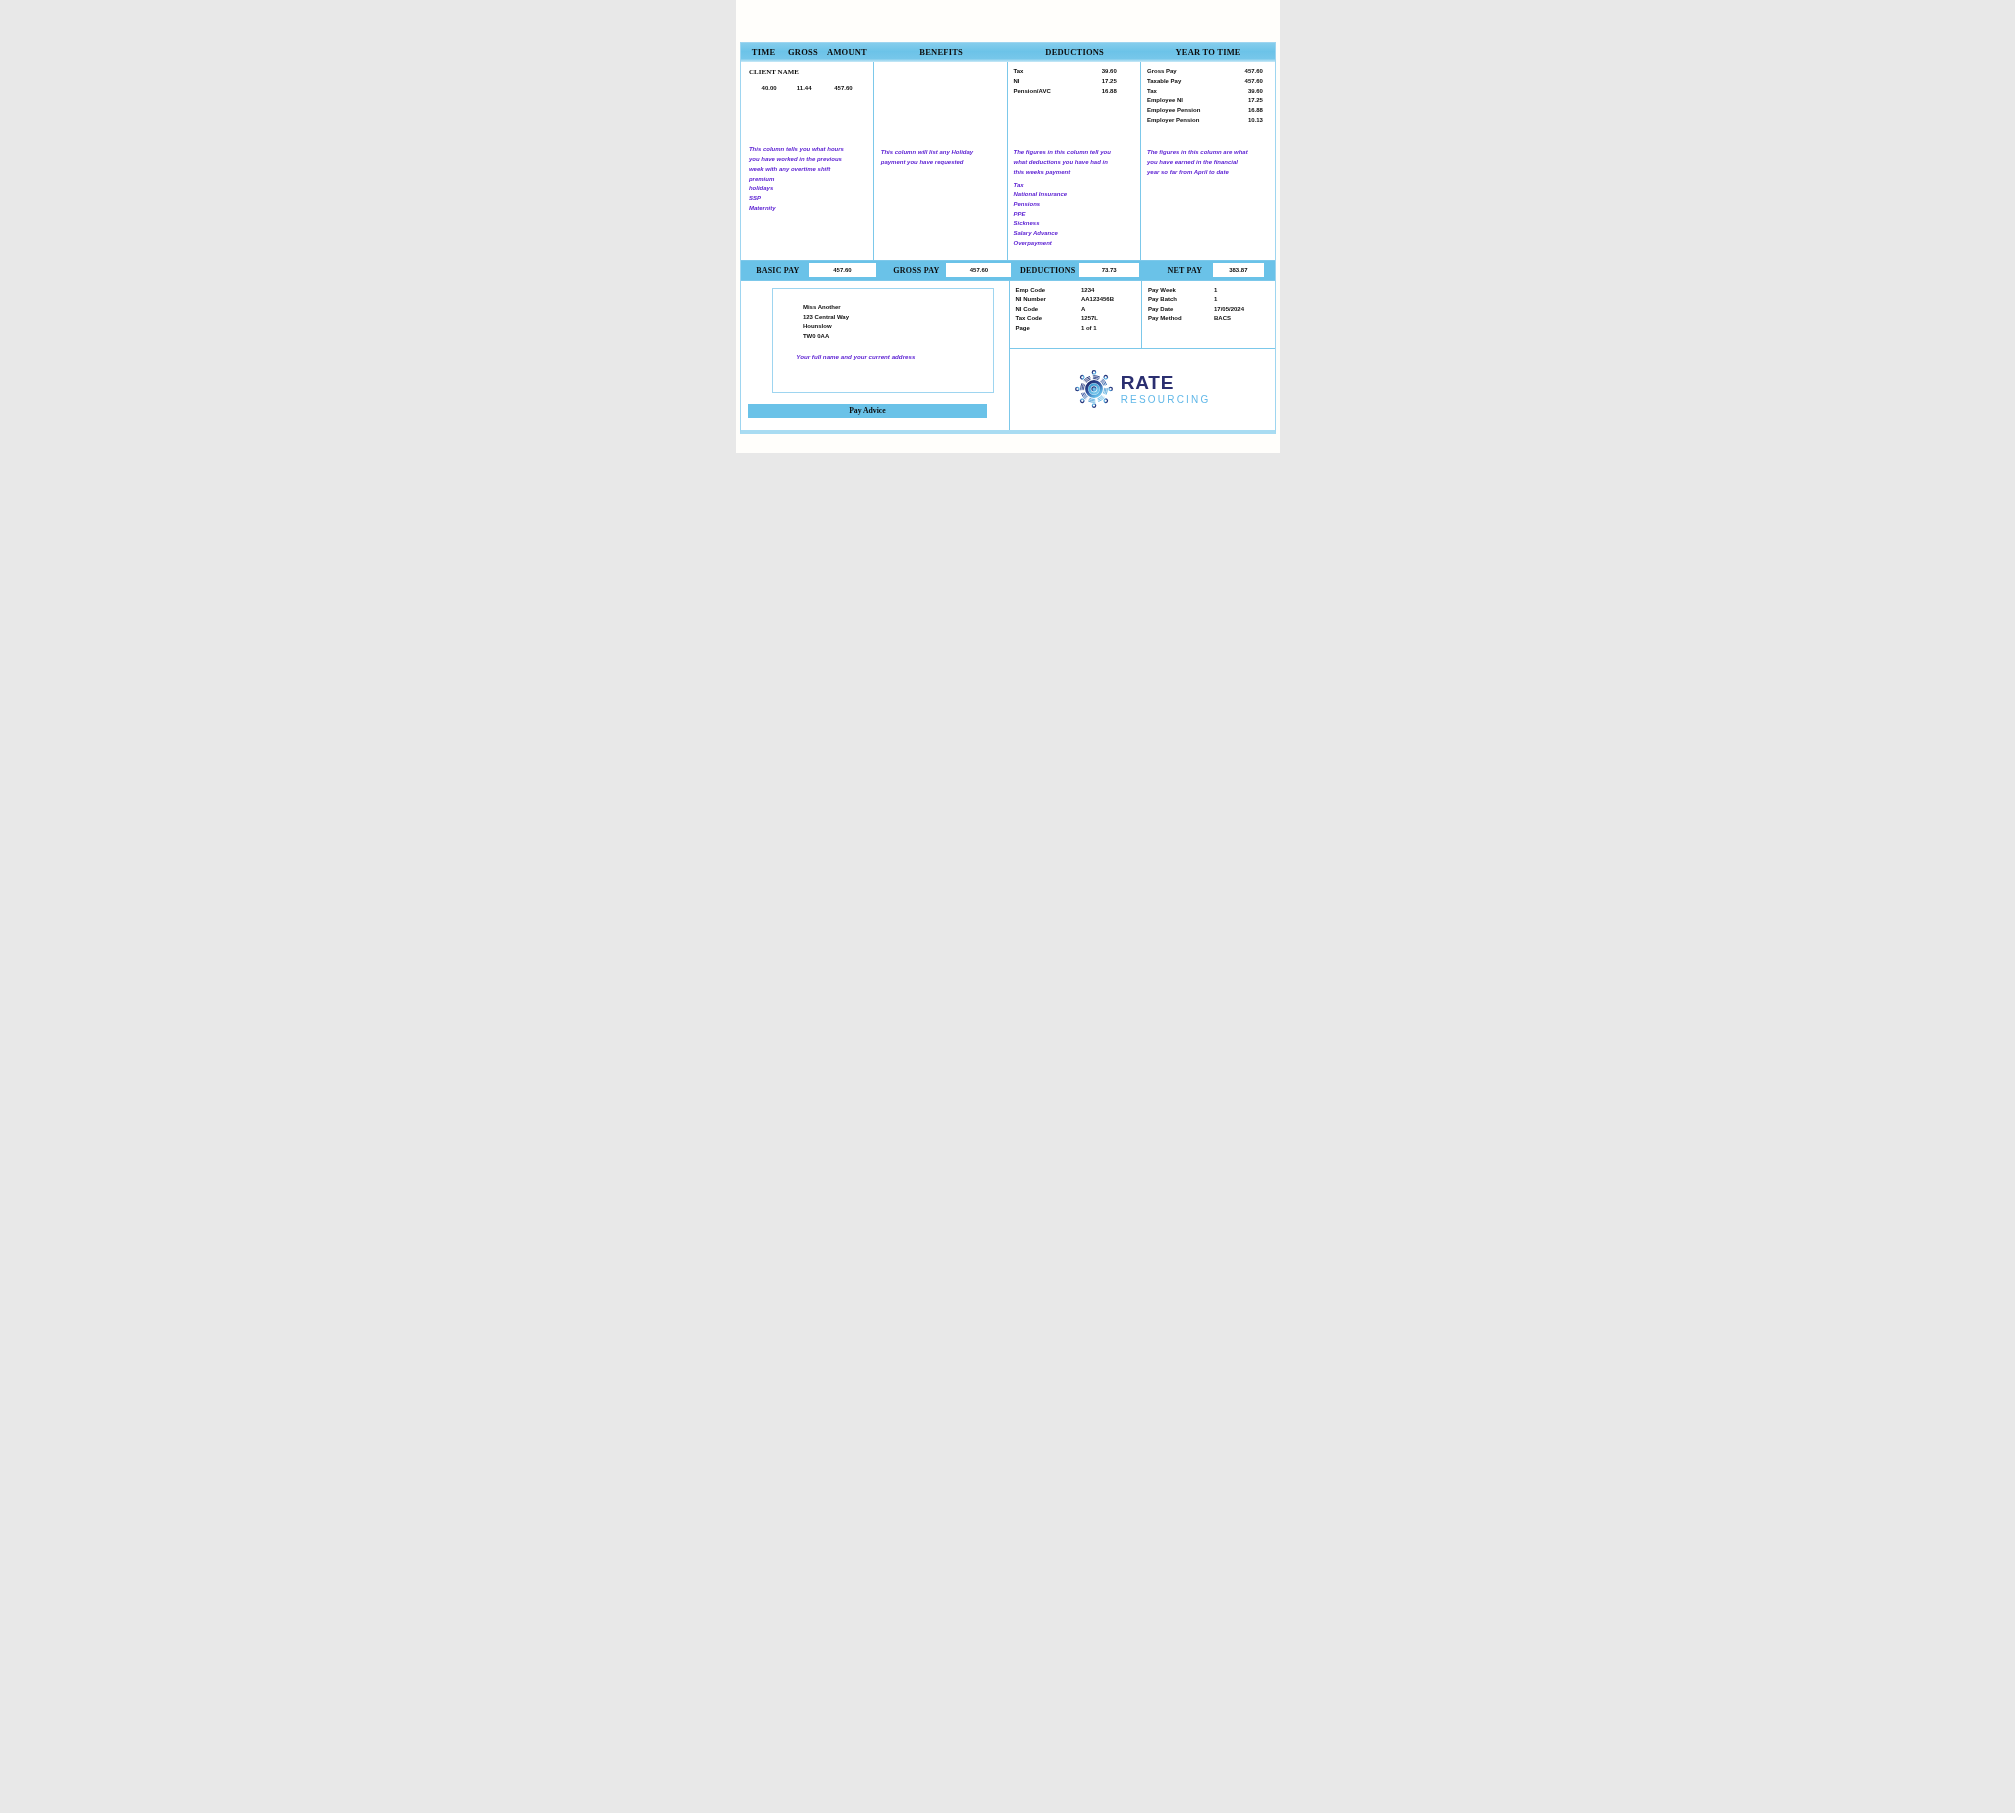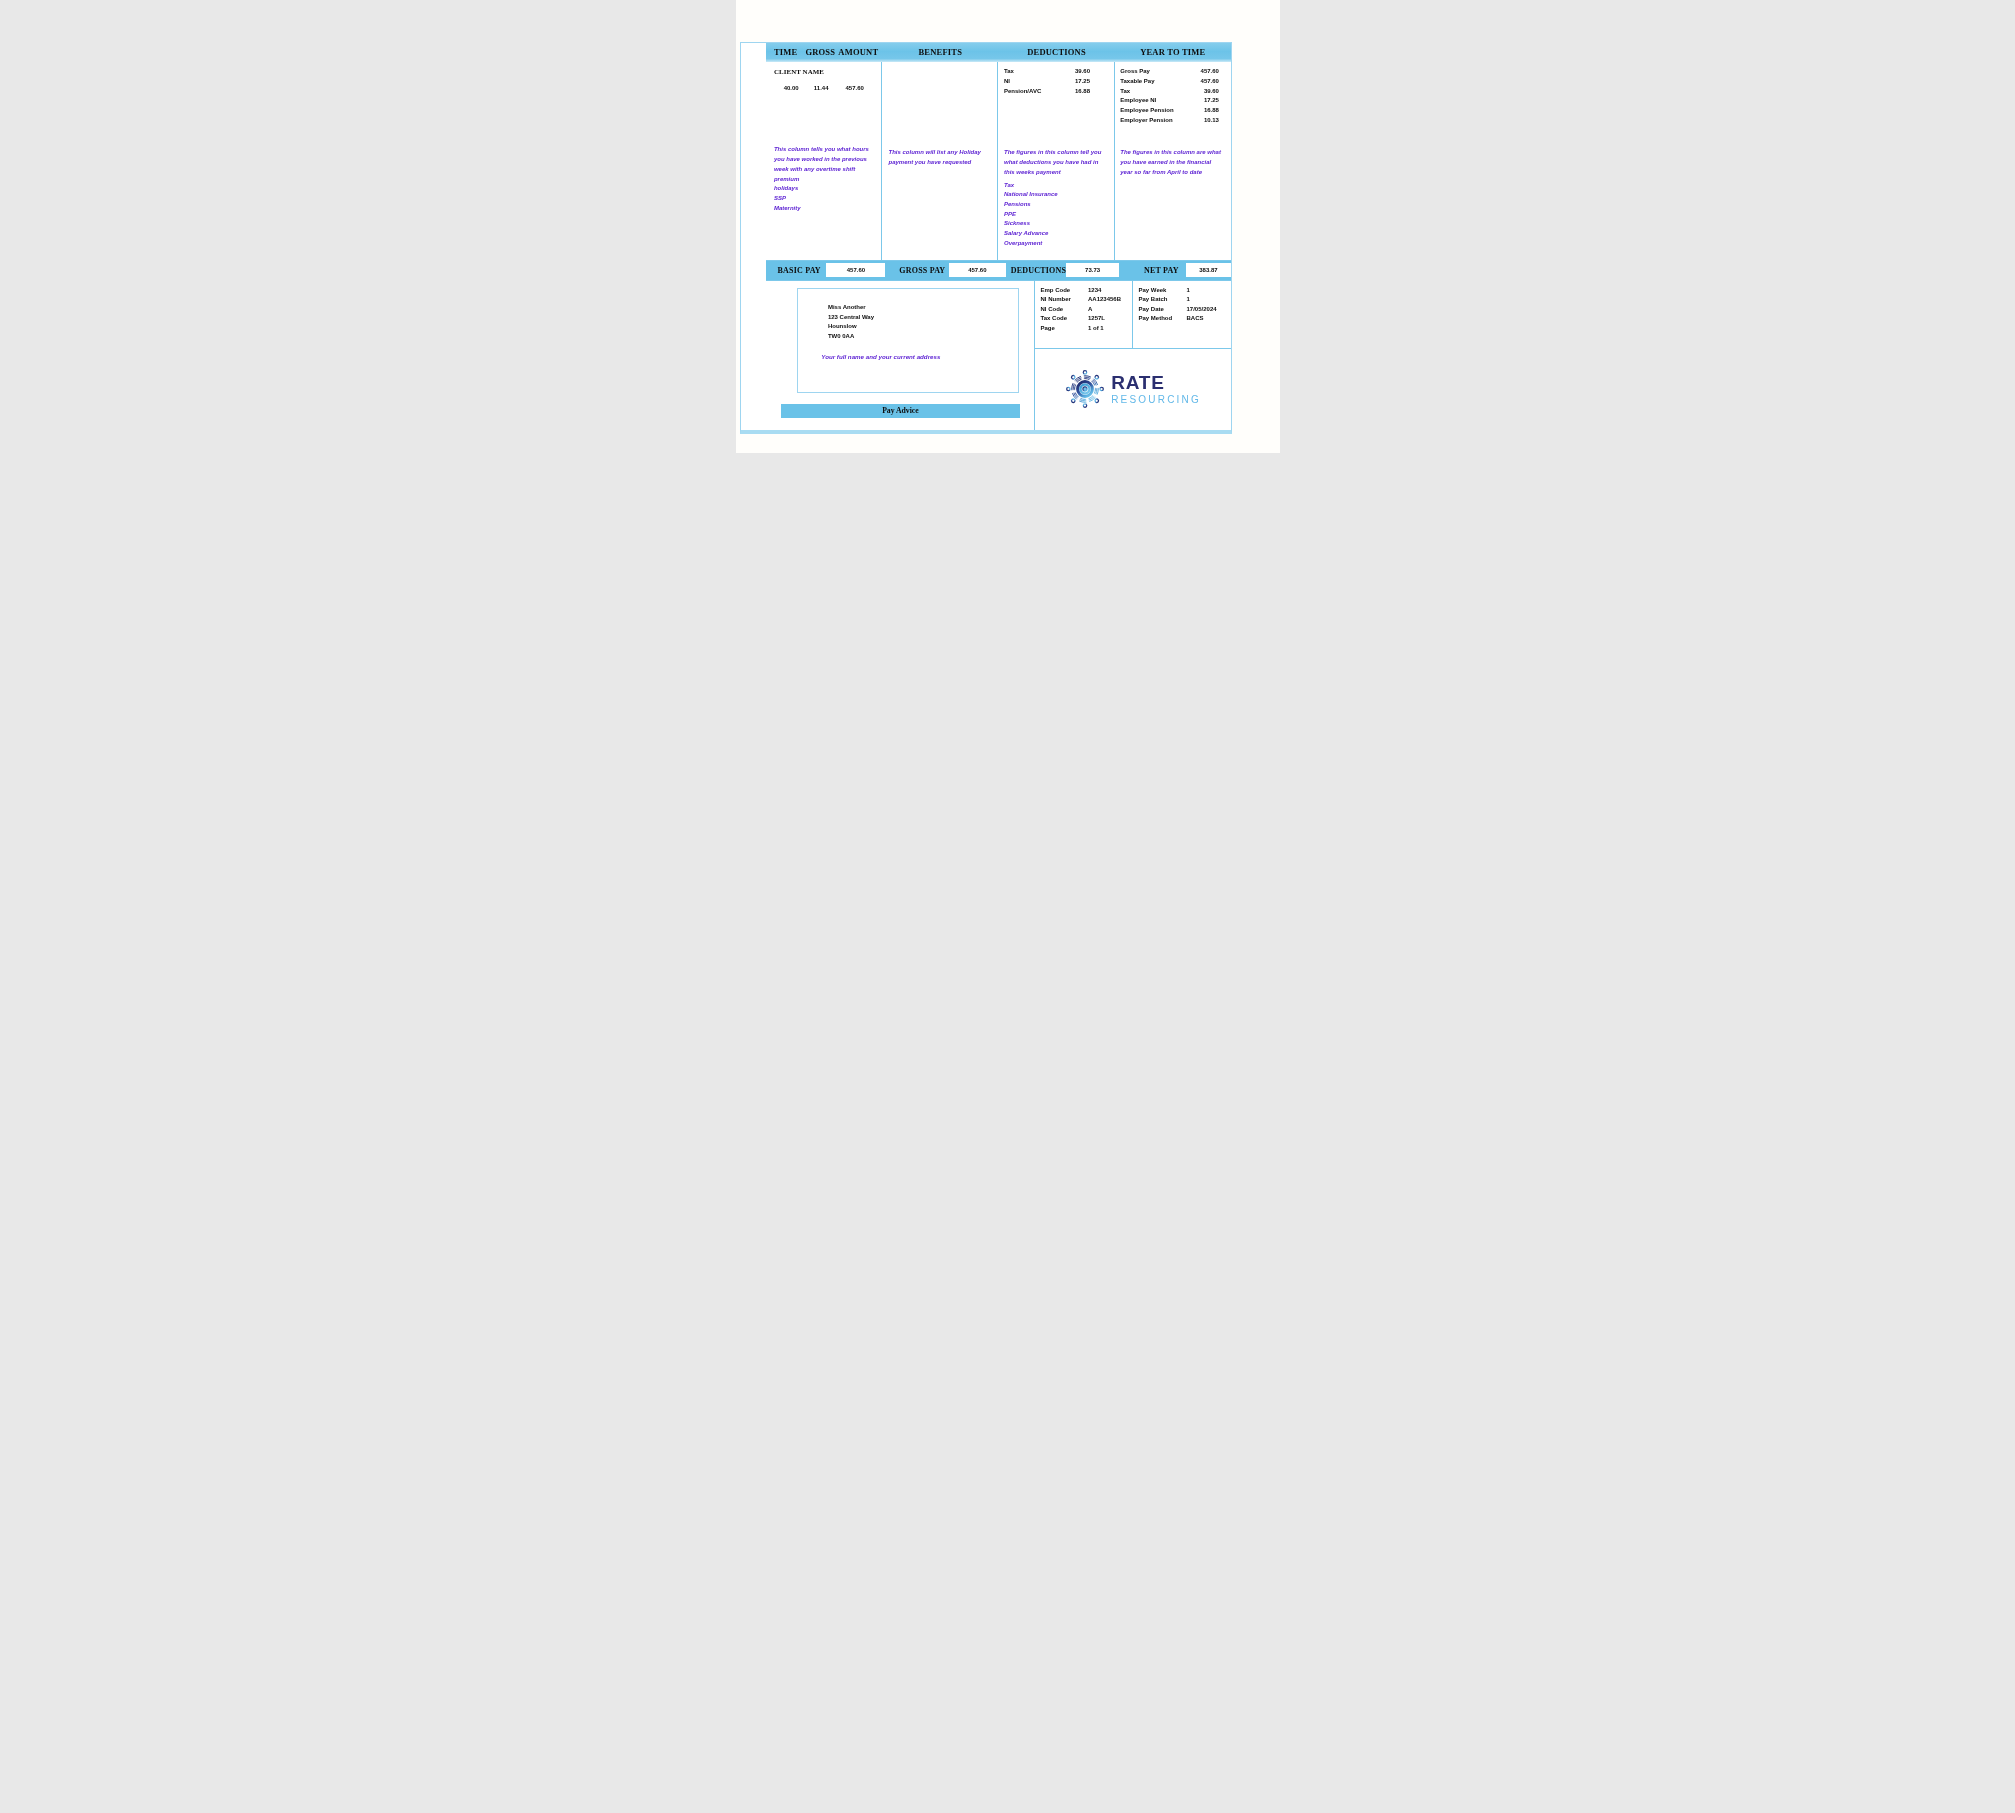--- a/index.html
+++ b/index.html
@@ -2,23 +2,23 @@
 <html style="font-size:6.4px"><head>
 <meta charset="utf-8">
 <style>
   html,body { margin:0; padding:0; background:#e8e8e8; }
   .page {
     position:relative; width:544px; height:453px; background:#fffefb;
     margin:0 auto; font-family:"Liberation Sans", sans-serif; color:#0d0d0d;
     overflow:hidden;
   }
   .sheet {
-    position:absolute; left:4.4px; top:42px; width:492px; height:392px;
+    position:absolute; left:4.4px; top:42px; width:536px; height:392px;
     box-sizing:border-box; border:1.2px solid #9ed5f0; border-bottom:4.4px solid #a9dcf2;
-    display:flex; flex-direction:column; background:#fff;padding-left:25px;
+    display:flex; flex-direction:column; background:#fff;
   }
   
   .hdr {
     height:18.5px; flex:0 0 18.5px; display:flex;
     background:linear-gradient(180deg,#85cdec 0%, #6cc3e8 45%, #76c7ea 82%, #c9e9f7 100%);
   }
   .hcell {
     width:25%; display:flex; align-items:center; justify-content:center;
     font-family:"Liberation Serif", serif; font-weight:bold; font-size:8.5px; letter-spacing:0.2px;
   }
@@ -75,21 +75,21 @@
     box-sizing:border-box; border:1.2px solid #9ed5f0;
   }
   .addr {
     position:absolute; left:30px; top:14.5px; font-weight:bold; font-size:6px; line-height:9.5px;
   }
   .addrnote {
     position:absolute; left:23.4px; top:64px; color:#5a1ed2;
     font-weight:bold; font-style:italic; font-size:6.2px;
   }
   .payadvice {
-    position:absolute; left:15px; top:123px; width:239px; height:14px; background:#6ac2e8;
+    position:absolute; left:7px; top:123px; width:239px; height:14px; background:#6ac2e8;
     display:flex; align-items:center; justify-content:center;
     font-family:"Liberation Serif", serif; font-weight:bold; font-size:7.7px;
   }
   .bright { flex:1; border-left:1.2px solid #7cc8ea; display:flex; flex-direction:column; }
   .details { flex:0 0 67px; display:flex; border-bottom:1.2px solid #7cc8ea; box-sizing:content-box; }
   .dcol { width:50%; box-sizing:border-box; padding:5.2px 0 0 5.6px; }
   .dcol.left { border-right:1.2px solid #7cc8ea; }
   .drow { display:flex; line-height:9.5px; font-weight:bold; font-size:6px; }
   .dlabel { width:52%; }
   .dval { flex:1; }

